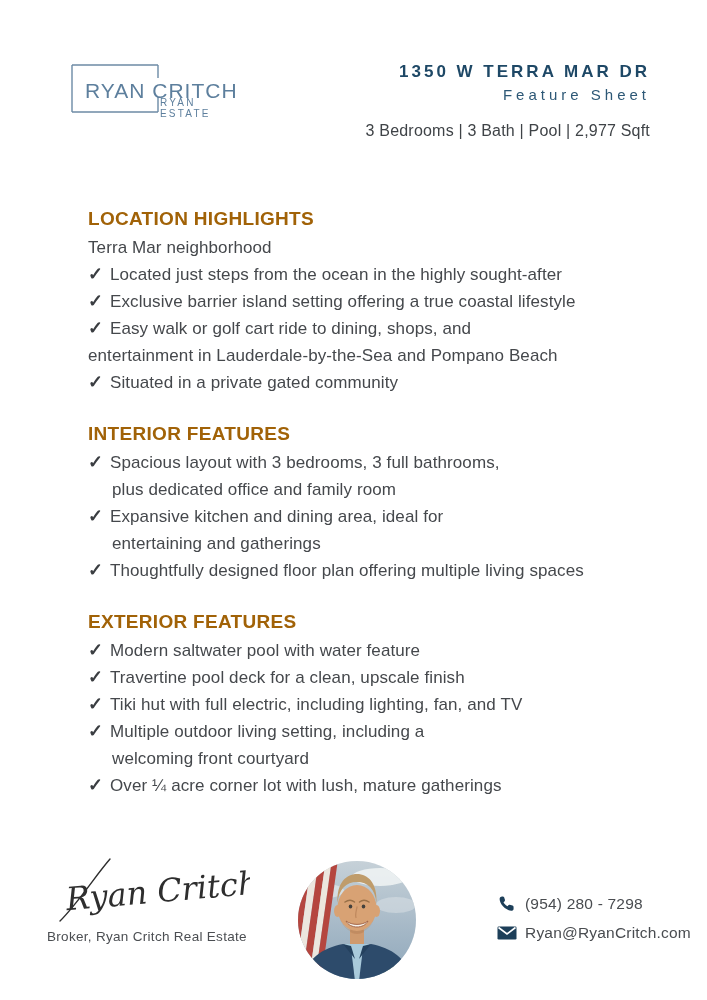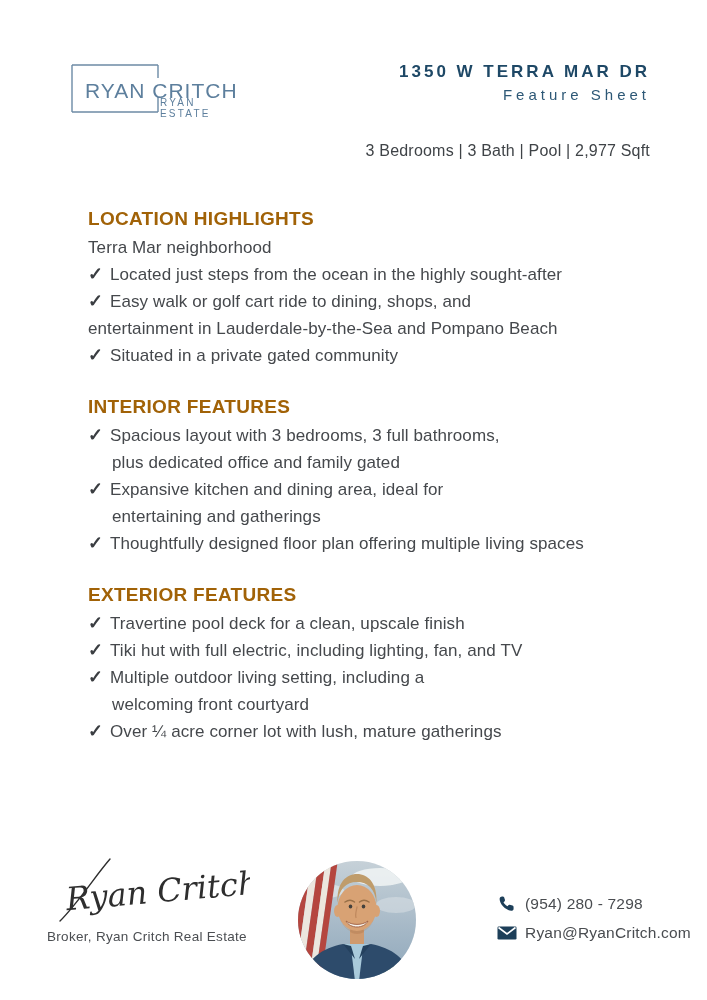--- a/index.html
+++ b/index.html
@@ -29,21 +29,21 @@
     position:absolute;right:57px;top:62px;
     font-size:17px;font-weight:bold;letter-spacing:3px;
     color:#1e4866;white-space:nowrap;
   }
   .sheet{
     position:absolute;right:57px;top:86px;
     font-size:15px;font-weight:500;letter-spacing:4px;
     color:#2d5876;white-space:nowrap;
   }
   .summary{
-    position:absolute;right:57px;top:142px;
+    position:absolute;right:57px;top:122px;
     font-size:16px;color:#3f4347;letter-spacing:.2px;white-space:nowrap;
   }
   
   .sections{position:absolute;left:88px;top:208px;width:560px;}
   .section + .section{margin-top:27px;}
   .sec-title{
     font-size:19px;font-weight:bold;letter-spacing:.3px;
     color:#a16207;line-height:22px;margin-bottom:4px;white-space:nowrap;
   }
   .row{
@@ -95,34 +95,36 @@
 
   <div class="addr">1350 W TERRA MAR DR</div>
   <div class="sheet">Feature Sheet</div>
   <div class="summary">3 Bedrooms | 3 Bath | Pool | 2,977 Sqft</div>
 
   <div class="sections">
       <div class="section">
         <div class="sec-title">LOCATION HIGHLIGHTS</div>
         <div class="row"><span>Terra Mar neighborhood</span></div>
         <div class="row"><span class="check">✓</span><span>Located just steps from the ocean in the highly sought-after</span></div>
+        <div class="row"><span class="check">✓</span><span>Exclusive barrier island setting offering a true coastal lifestyle</span></div>
         <div class="row"><span class="check">✓</span><span>Easy walk or golf cart ride to dining, shops, and</span></div>
         <div class="row"><span>entertainment in Lauderdale-by-the-Sea and Pompano Beach</span></div>
         <div class="row"><span class="check">✓</span><span>Situated in a private gated community</span></div>
       </div>
       <div class="section">
         <div class="sec-title">INTERIOR FEATURES</div>
         <div class="row"><span class="check">✓</span><span>Spacious layout with 3 bedrooms, 3 full bathrooms,</span></div>
-        <div class="row indent"><span>plus dedicated office and family gated</span></div>
+        <div class="row indent"><span>plus dedicated office and family room</span></div>
         <div class="row"><span class="check">✓</span><span>Expansive kitchen and dining area, ideal for</span></div>
         <div class="row indent"><span>entertaining and gatherings</span></div>
         <div class="row"><span class="check">✓</span><span>Thoughtfully designed floor plan offering multiple living spaces</span></div>
       </div>
       <div class="section">
         <div class="sec-title">EXTERIOR FEATURES</div>
+        <div class="row"><span class="check">✓</span><span>Modern saltwater pool with water feature</span></div>
         <div class="row"><span class="check">✓</span><span>Travertine pool deck for a clean, upscale finish</span></div>
         <div class="row"><span class="check">✓</span><span>Tiki hut with full electric, including lighting, fan, and TV</span></div>
         <div class="row"><span class="check">✓</span><span>Multiple outdoor living setting, including a</span></div>
         <div class="row indent"><span>welcoming front courtyard</span></div>
         <div class="row"><span class="check">✓</span><span>Over ¼ acre corner lot with lush, mature gatherings</span></div>
       </div>
     </div>
 
   <div class="signature">
     <svg width="200" height="72" viewBox="0 0 200 72">

